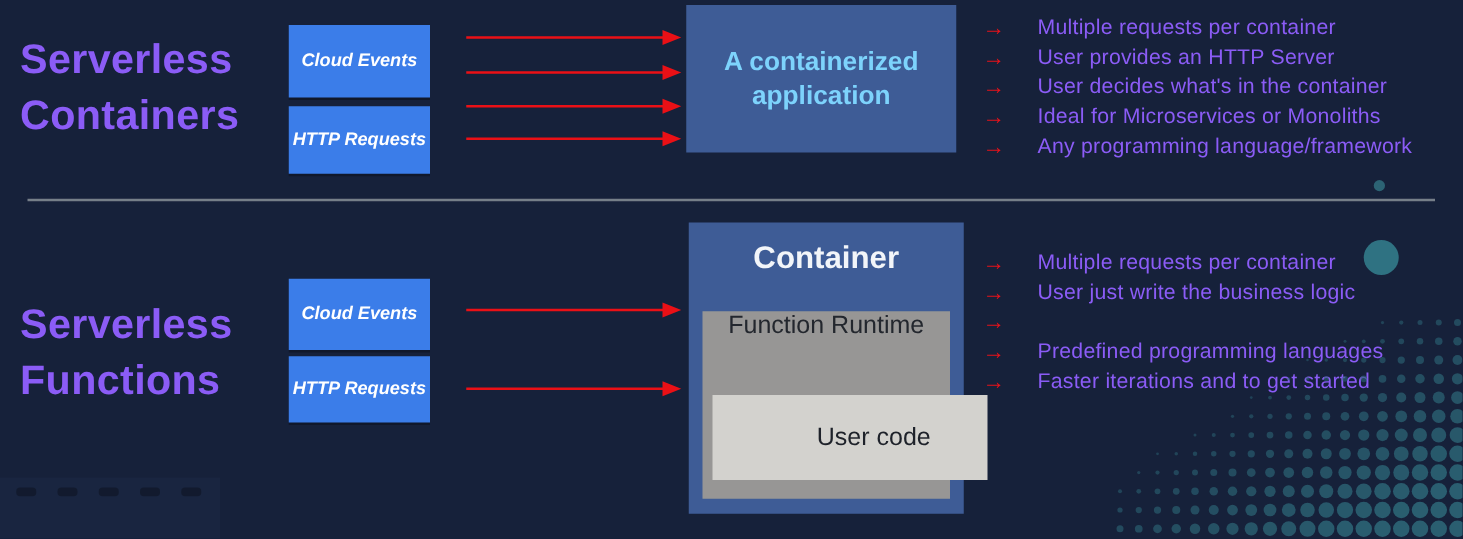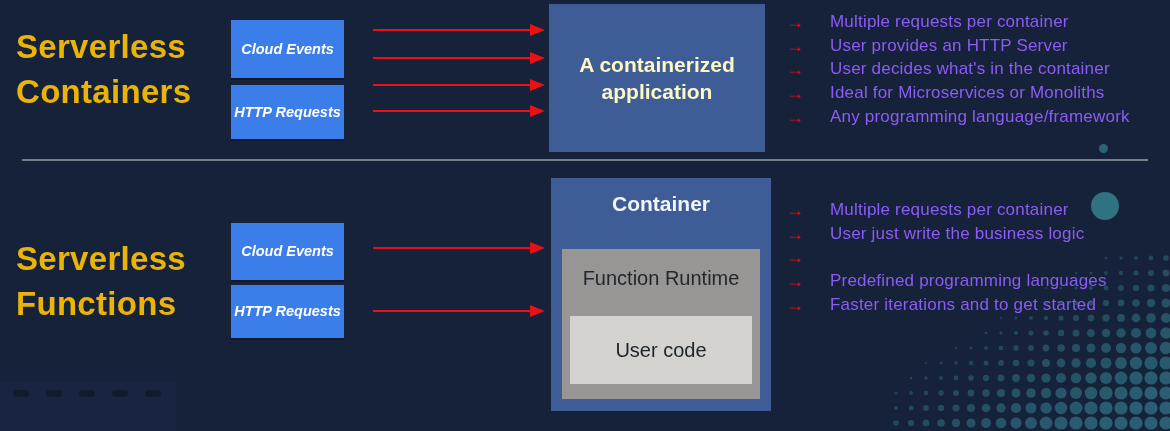--- a/index.html
+++ b/index.html
@@ -6,21 +6,21 @@
   body{
     width:1170px;height:431px;position:relative;overflow:hidden;
     background:#16213a;
     font-family:"Liberation Sans","DejaVu Sans",sans-serif;
   }
 
   
   .heading{
     position:absolute;margin:0;
     font-size:33px;font-weight:700;line-height:45px;letter-spacing:.3px;
-    color:#eab308;white-space:pre-line;
+    color:#8b5cf6;white-space:pre-line;
   }
   #heading-top{left:16px;top:24px;}
   #heading-bottom{left:16px;top:236px;}
 
   
   .event-box{
     position:absolute;width:113px;background:#3b7de9;
     color:#ffffff;font-weight:700;font-style:italic;font-size:14.5px;line-height:1.25;
     display:flex;align-items:center;justify-content:center;text-align:right;
     box-shadow:0 2px 0 rgba(0,0,0,.25);
@@ -33,34 +33,34 @@
   
   .flow-arrow{position:absolute;left:373px;width:172px;height:12px;}
   .flow-arrow .shaft{position:absolute;left:0;right:11px;top:5px;height:2px;background:#ea1016;}
   .flow-arrow .head{
     position:absolute;right:0;top:0;width:0;height:0;
     border-left:15px solid #ea1016;border-top:6px solid transparent;border-bottom:6px solid transparent;
   }
 
   
   .app-box{
-    position:absolute;left:549px;top:4px;width:216px;height:148px;background:#3e5c96;
+    position:absolute;left:549px;top:4px;width:216px;height:118px;background:#3e5c96;
     display:flex;align-items:center;justify-content:center;text-align:center;
-    color:#fef9c3;font-weight:700;font-size:21px;line-height:1.3;
+    color:#7dd3fc;font-weight:700;font-size:21px;line-height:1.3;
     padding:0 24px;box-sizing:border-box;
   }
 
   
   .fn-container{position:absolute;left:551px;top:178px;width:220px;height:233px;background:#3e5c96;}
-  .fn-title{margin-top:14px;text-align:center;color:#f2f5f9;font-weight:700;font-size:21px;}
+  .fn-title{margin-top:14px;text-align:center;color:#f2f5f9;font-weight:700;font-size:25px;}
   .runtime-box{position:absolute;left:11px;top:71px;width:198px;height:150px;background:#979695;}
-  .runtime-label{text-align:center;padding-top:18px;font-size:20px;color:#23272e;}
+  .runtime-label{text-align:center;padding-top:0;font-size:20px;color:#23272e;}
   .usercode-box{
     position:absolute;left:8px;top:67px;width:182px;height:68px;background:#d3d2ce;
-    display:flex;align-items:center;justify-content:center;font-size:20px;color:#1e222a;
+    display:flex;align-items:center;justify-content:center;font-size:20px;color:#1e222a;padding-left:38px;
   }
 
   
   .bullet-list{position:absolute;list-style:none;margin:0;padding:0;}
   #bullets-top{left:786px;top:10px;}
   #bullets-bottom{left:786px;top:198px;}
   .bullet-list li{display:flex;align-items:center;height:23.7px;}
   .bullet-arrow{color:#e8121a;font-weight:700;font-size:18px;width:18px;flex:none;line-height:1;}
   .bullet-text{margin-left:26px;color:#8b5cf6;font-size:17px;letter-spacing:.2px;white-space:nowrap;}
 

